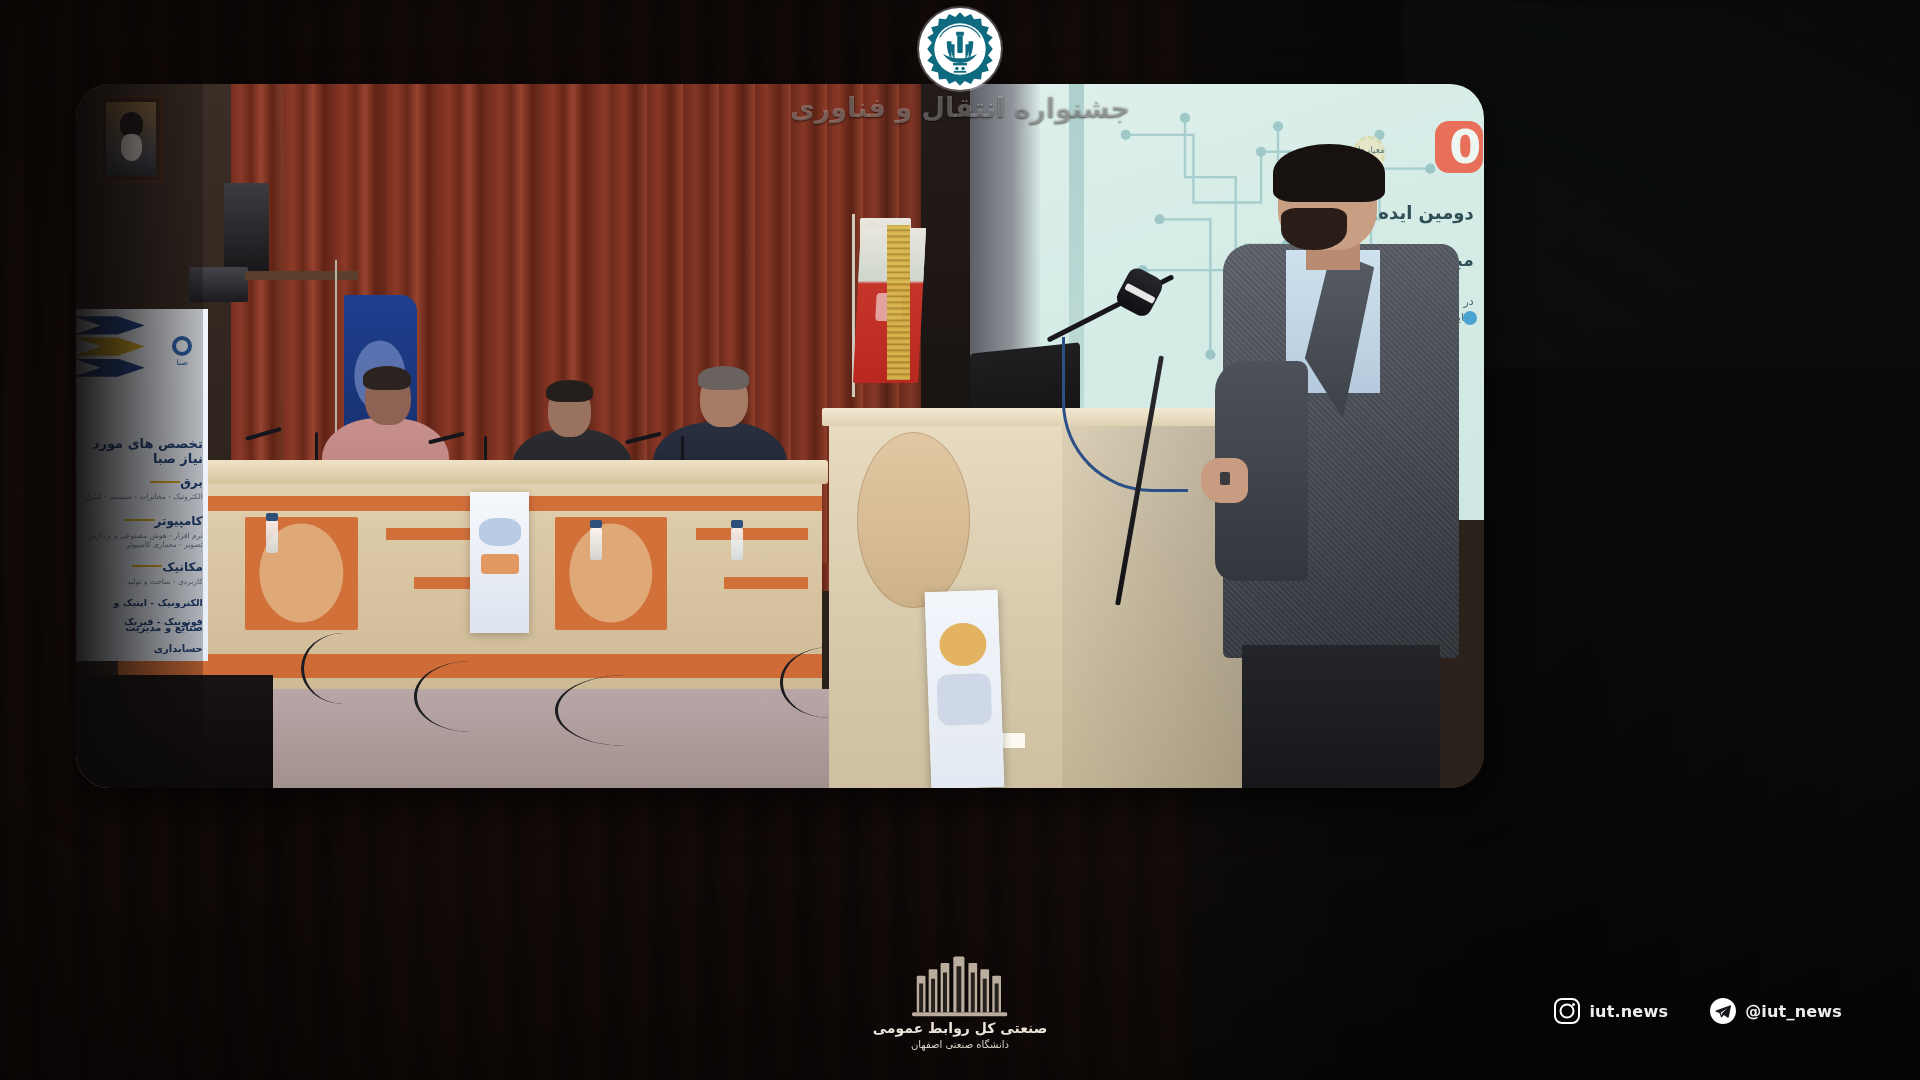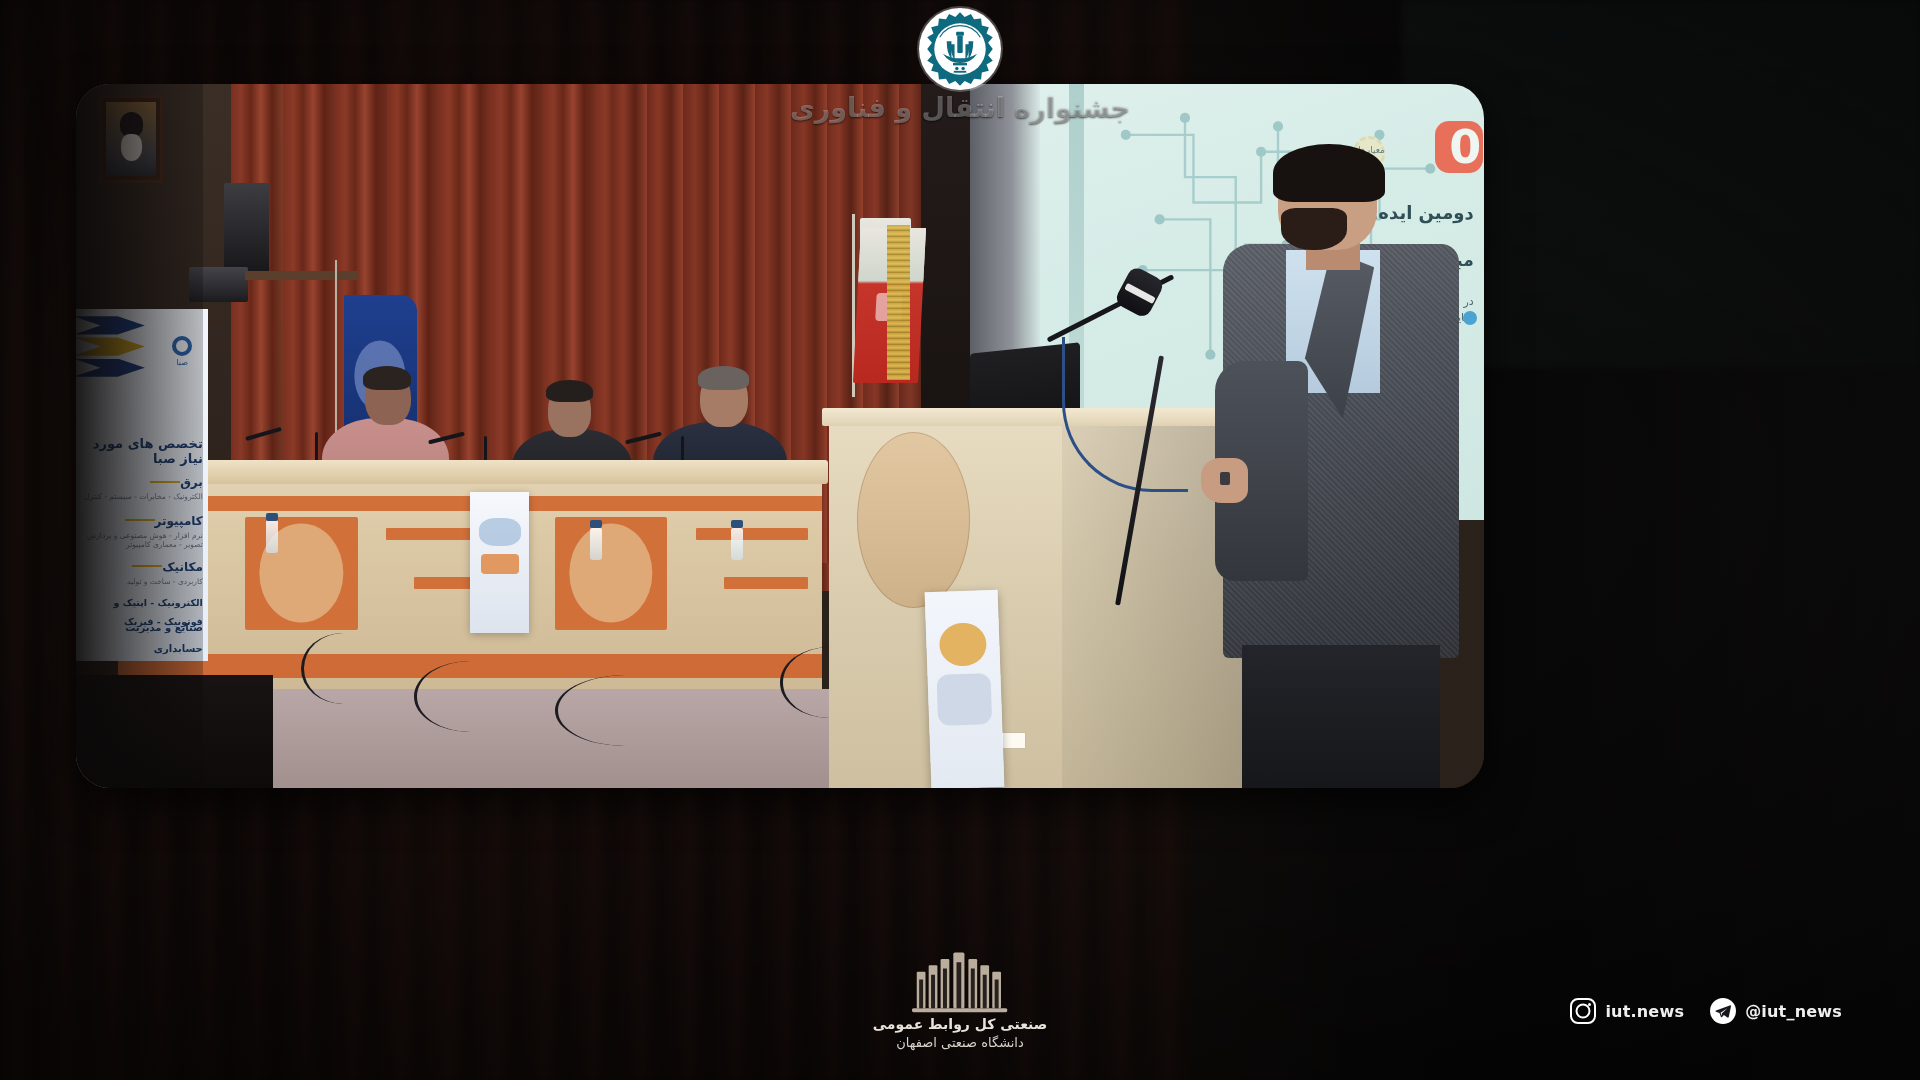--- a/index.html
+++ b/index.html
@@ -300,24 +300,24 @@
 
   
   .caption { position:absolute; right:auto; left:78px; bottom:52px; z-index:45;
      direction:rtl; color:#f2f2f2; font-size:20px; font-weight:700;
      letter-spacing:-.2px; text-shadow:0 1px 3px rgba(0,0,0,.8); white-space:nowrap; }
 
   .pr-footer { position:absolute; left:50%; bottom:30px; transform:translateX(-50%);
      z-index:45; display:flex; flex-direction:column; align-items:center; gap:3px; }
   .pr-footer .mark { width:96px; height:62px; opacity:.9; }
   .pr-footer .l1 { color:#e9e3d9; font-size:14px; direction:rtl; font-weight:700; }
-  .pr-footer .l2 { color:#d8d2c8; font-size:13px; direction:rtl; }
+  .pr-footer .l2 { color:#d8d2c8; font-size:10px; direction:rtl; }
 
   .social { position:absolute; right:78px; bottom:56px; z-index:45;
-     display:flex; align-items:center; gap:26px; direction:ltr; }
+     display:flex; align-items:center; gap:42px; direction:ltr; }
   .social .item { display:flex; align-items:center; gap:9px; }
   .social .item span { color:#efefef; font-size:16px; font-weight:700; letter-spacing:.2px; }
   .ig { width:26px; height:26px; border:2.4px solid #fff; border-radius:8px; position:relative; }
   .ig::before { content:""; position:absolute; left:50%; top:50%; transform:translate(-50%,-50%);
      width:11px; height:11px; border:2.2px solid #fff; border-radius:50%; }
   .ig::after { content:""; position:absolute; right:3px; top:3px; width:3.2px; height:3.2px;
      background:#fff; border-radius:50%; }
   .tg { width:26px; height:26px; border-radius:50%; background:#fff; position:relative; }
   .tg svg { position:absolute; left:50%; top:50%; transform:translate(-50%,-50%); }
 </style>

